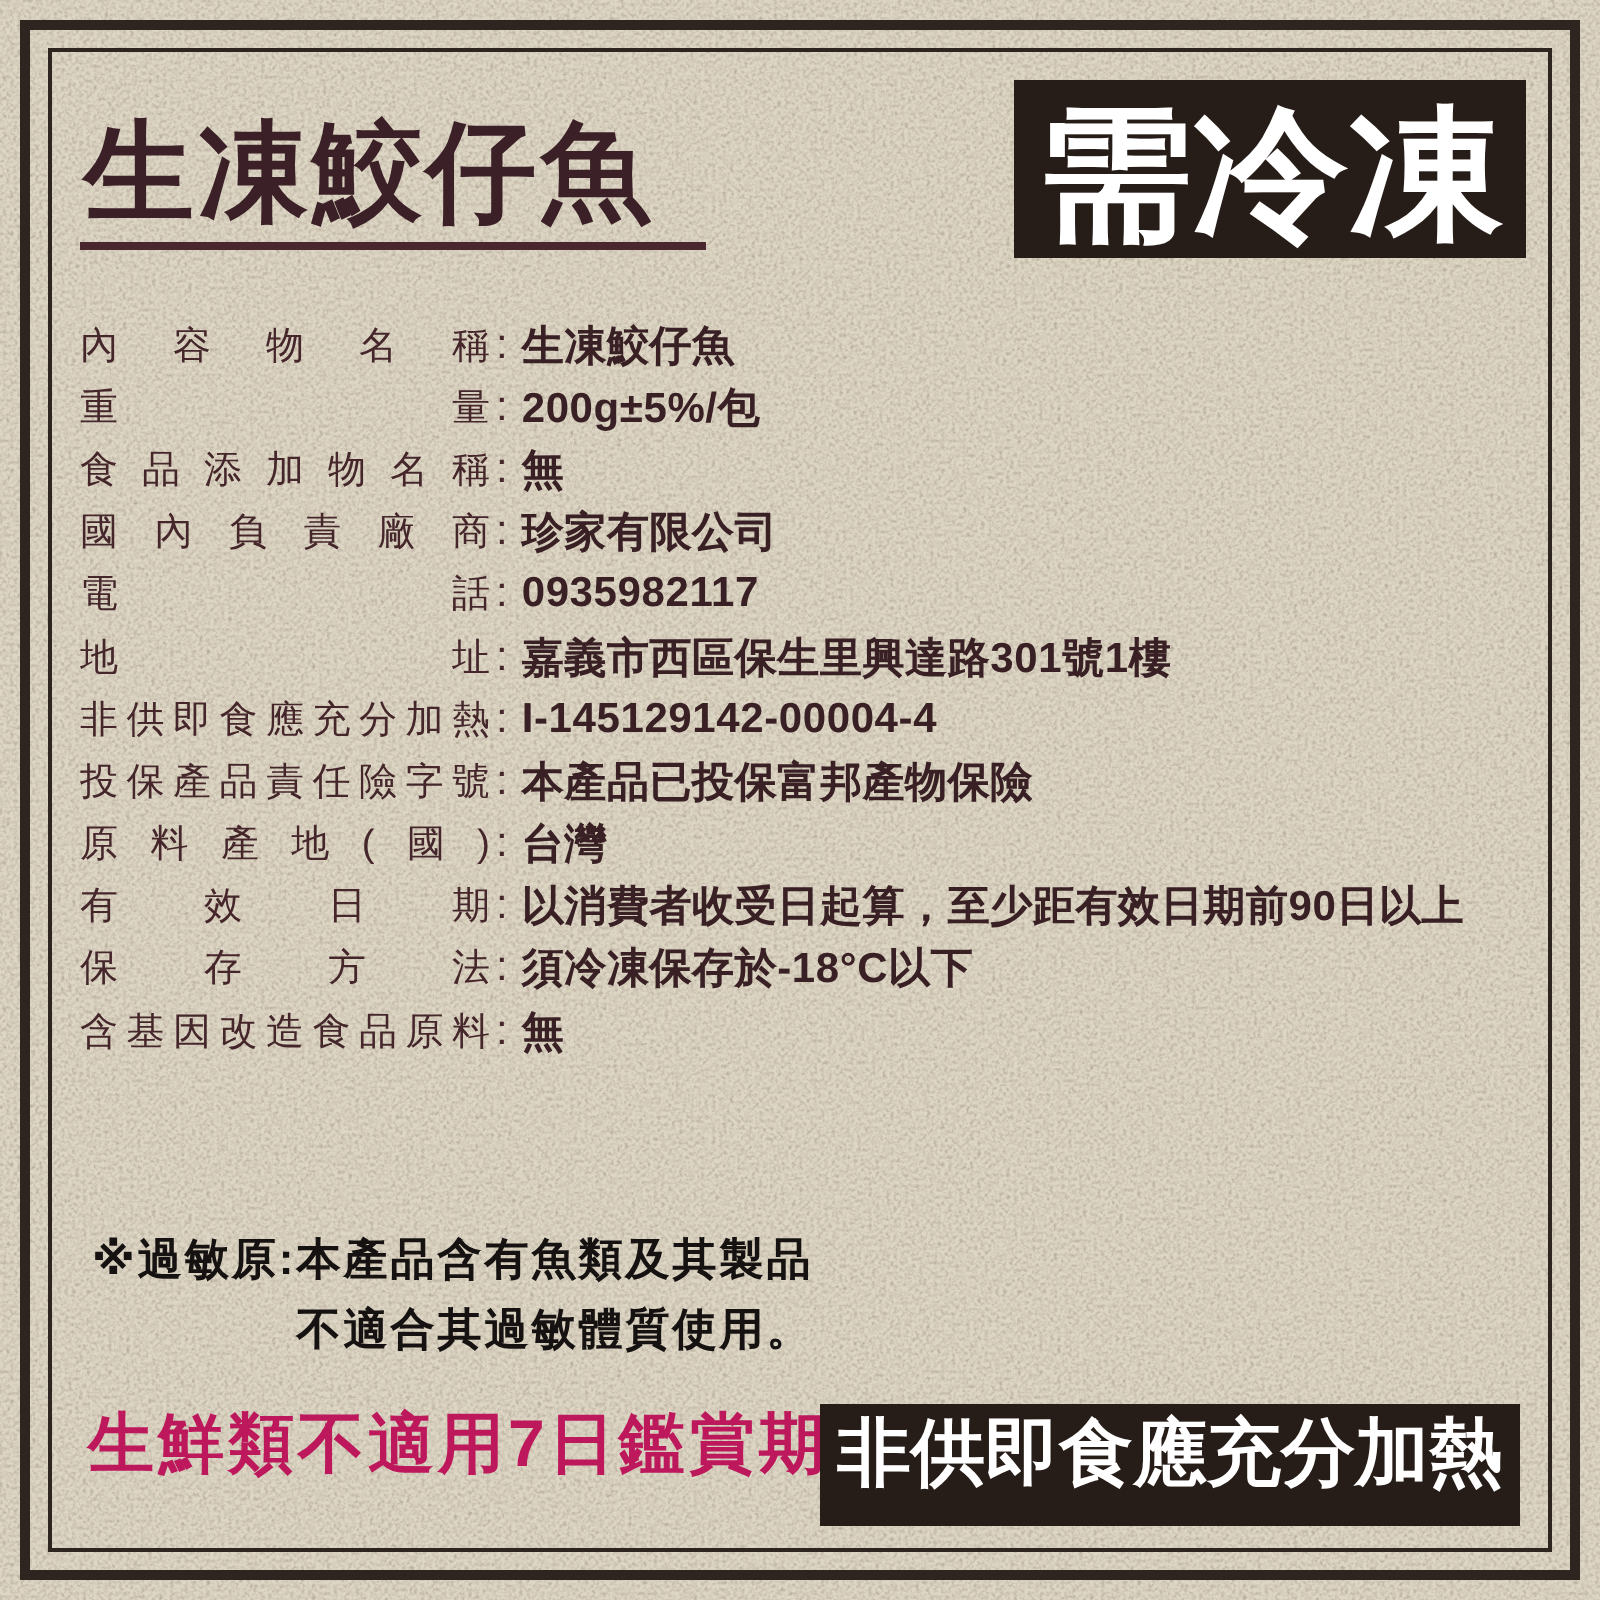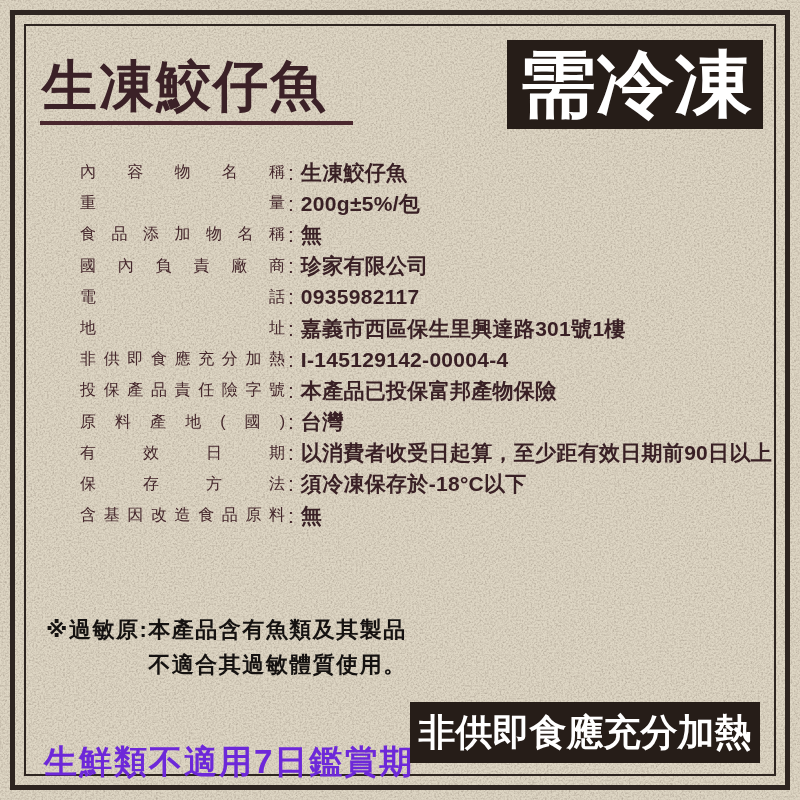--- a/index.html
+++ b/index.html
@@ -12,35 +12,35 @@
   .grain{position:absolute;inset:0;pointer-events:none;}
   .frame-outer{position:absolute;left:10px;top:10px;right:10px;bottom:10px;border:5px solid #2e2521;}
   .frame-inner{position:absolute;left:24px;top:24px;right:24px;bottom:24px;border:2px solid #2e2521;}
 
   .title{
     position:absolute;left:42px;top:50px;margin:0;
     font-size:55px;font-weight:800;color:#3b2127;letter-spacing:2px;white-space:nowrap;
   }
   .title-underline{position:absolute;left:40px;top:121px;width:313px;height:4px;background:#4a272e;}
 
-  .badge{background:#261d18;color:#ffffff;display:flex;align-items:center;justify-content:center;white-space:nowrap;}
+  .badge{background:#261d18;color:#ffffff;display:flex;align-items:flex-start;justify-content:center;white-space:nowrap;}
   .badge-top{position:absolute;left:507px;top:40px;width:256px;height:89px;font-size:72px;font-weight:900;}
   .badge-top span{display:block;transform:scaleX(1.08);transform-origin:center;}
   .badge-bottom{position:absolute;left:410px;top:686px;width:350px;height:61px;font-size:37px;font-weight:800;margin-top:16px;}
 
   .fields{position:absolute;left:40px;top:157px;width:732px;}
   .row{height:31.2px;display:flex;align-items:center;white-space:nowrap;}
-  .lab{width:205px;font-size:16px;color:#44262b;text-align:justify;text-align-last:justify;margin-left:40px;}
+  .lab{width:205px;font-size:19px;color:#44262b;text-align:justify;text-align-last:justify;}
   .colon{font-size:21px;color:#44262b;margin:0 7px 0 3px;}
   .val{font-size:21px;font-weight:700;color:#392025;letter-spacing:.3px;}
 
   .allergen{position:absolute;left:46px;top:612px;font-size:22px;font-weight:700;color:#151211;letter-spacing:1.5px;line-height:35px;text-align:right;}
   .allergen .line2{padding-left:23px;}
 
-  .fresh-note{position:absolute;left:44px;top:698px;font-size:33px;font-weight:800;color:#6d28d9;letter-spacing:2px;white-space:nowrap;line-height:48px;margin-top:40px;}
+  .fresh-note{position:absolute;left:44px;top:698px;font-size:33px;font-weight:800;color:#be185d;letter-spacing:2px;white-space:nowrap;line-height:48px;}
 </style>
 </head>
 <body>
 
 <div class="paper">
   <svg class="grain" width="800" height="800" aria-hidden="true">
     <filter id="paperGrain">
       <feTurbulence type="fractalNoise" baseFrequency="0.55" numOctaves="3" seed="7"></feTurbulence>
       <feColorMatrix type="matrix" values="0 0 0 0 0.28  0 0 0 0 0.23  0 0 0 0 0.18  0.55 0.55 0.55 0 -0.72"></feColorMatrix>
     </filter>

